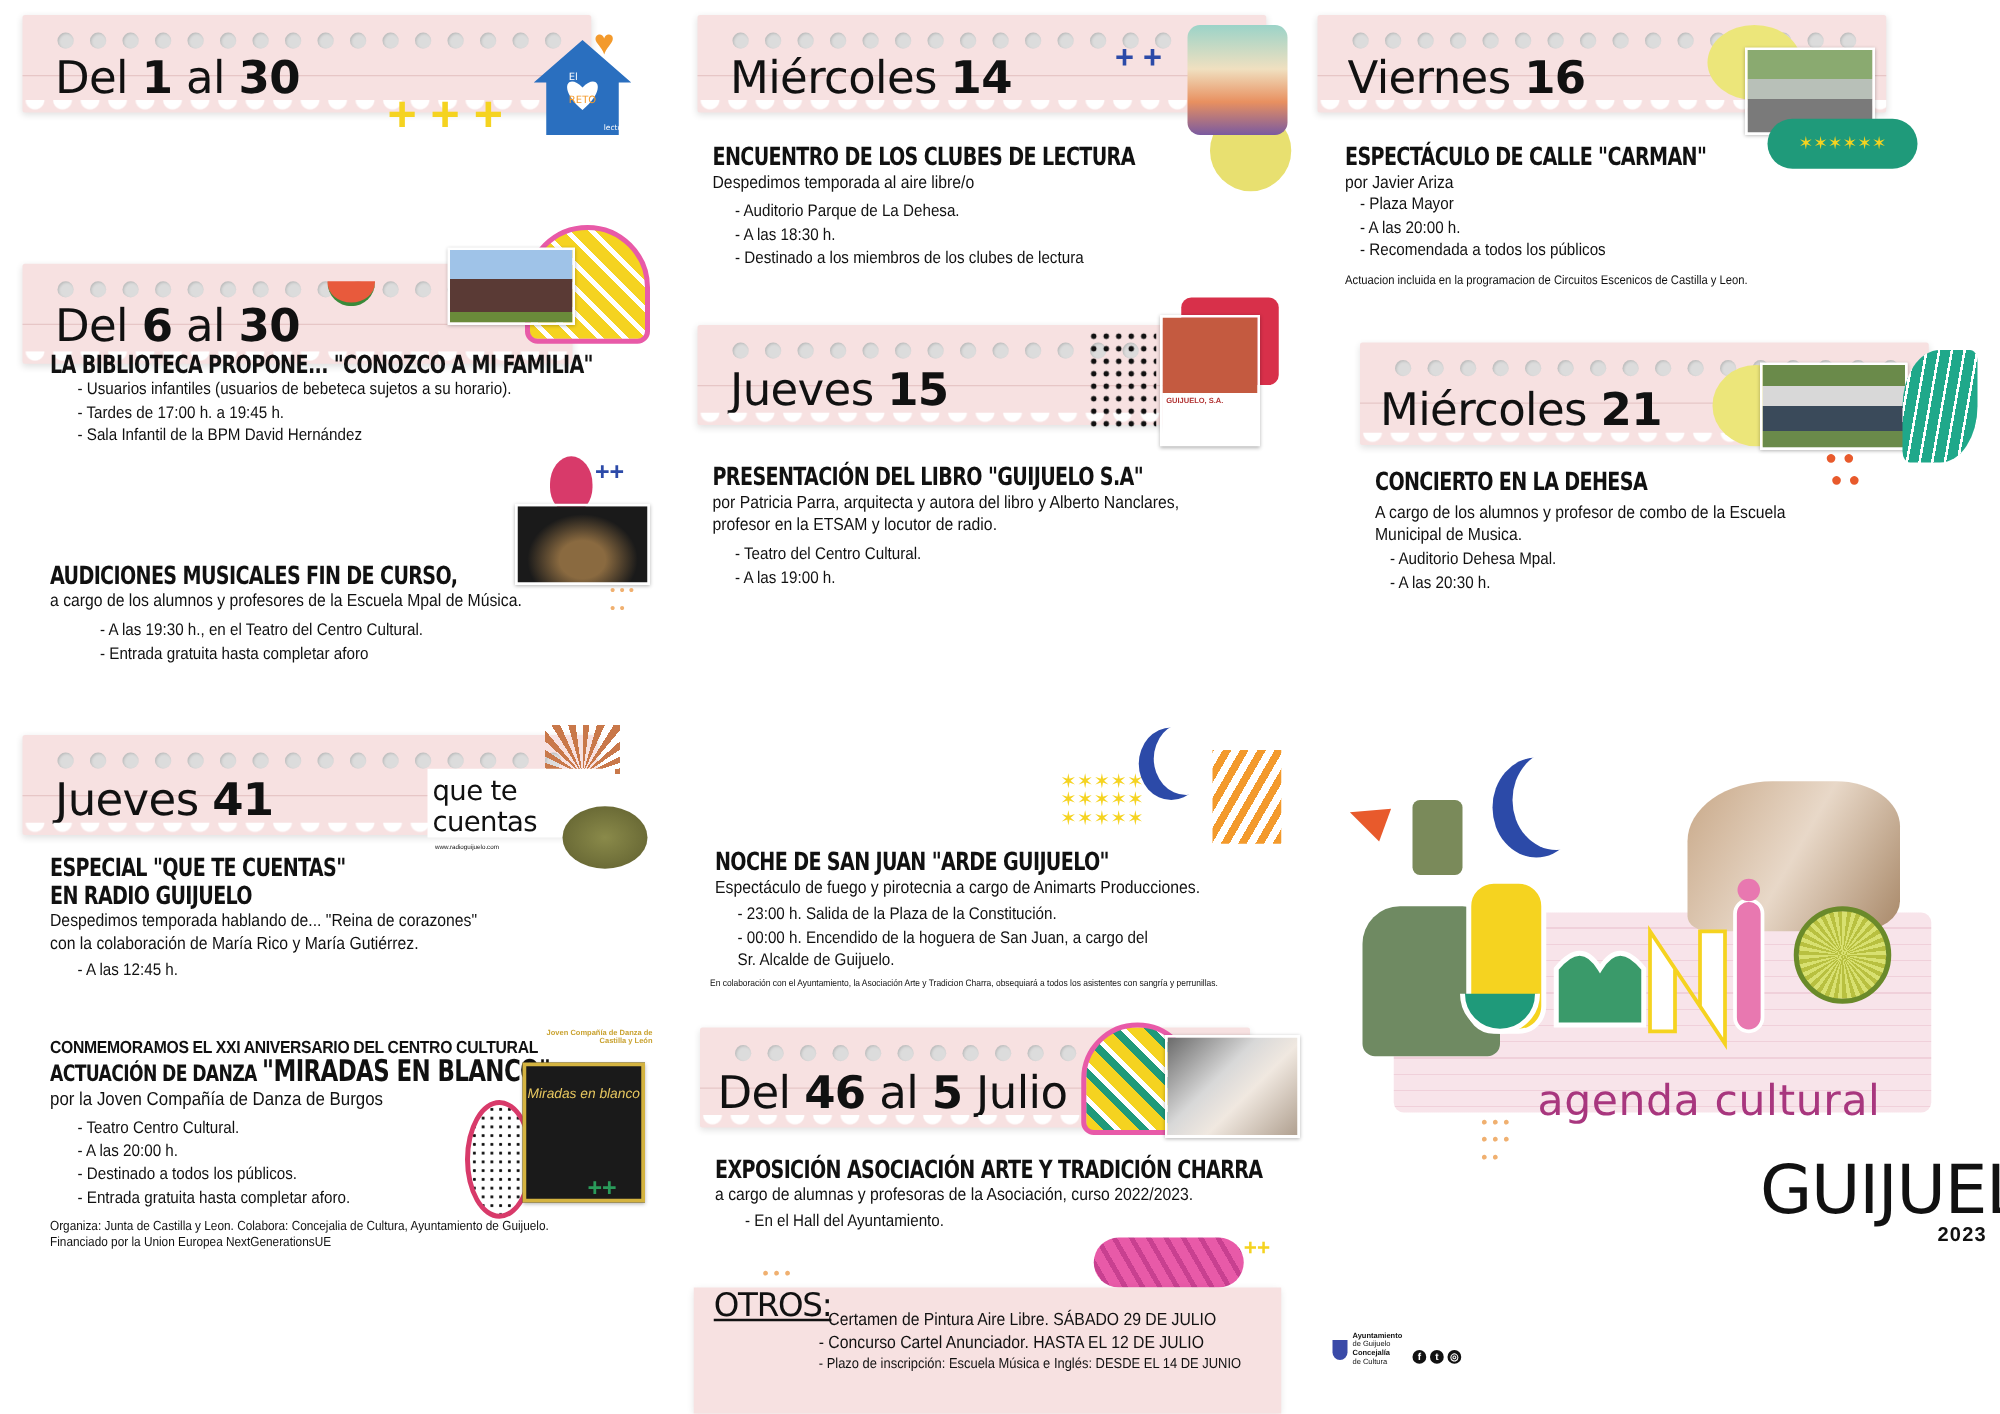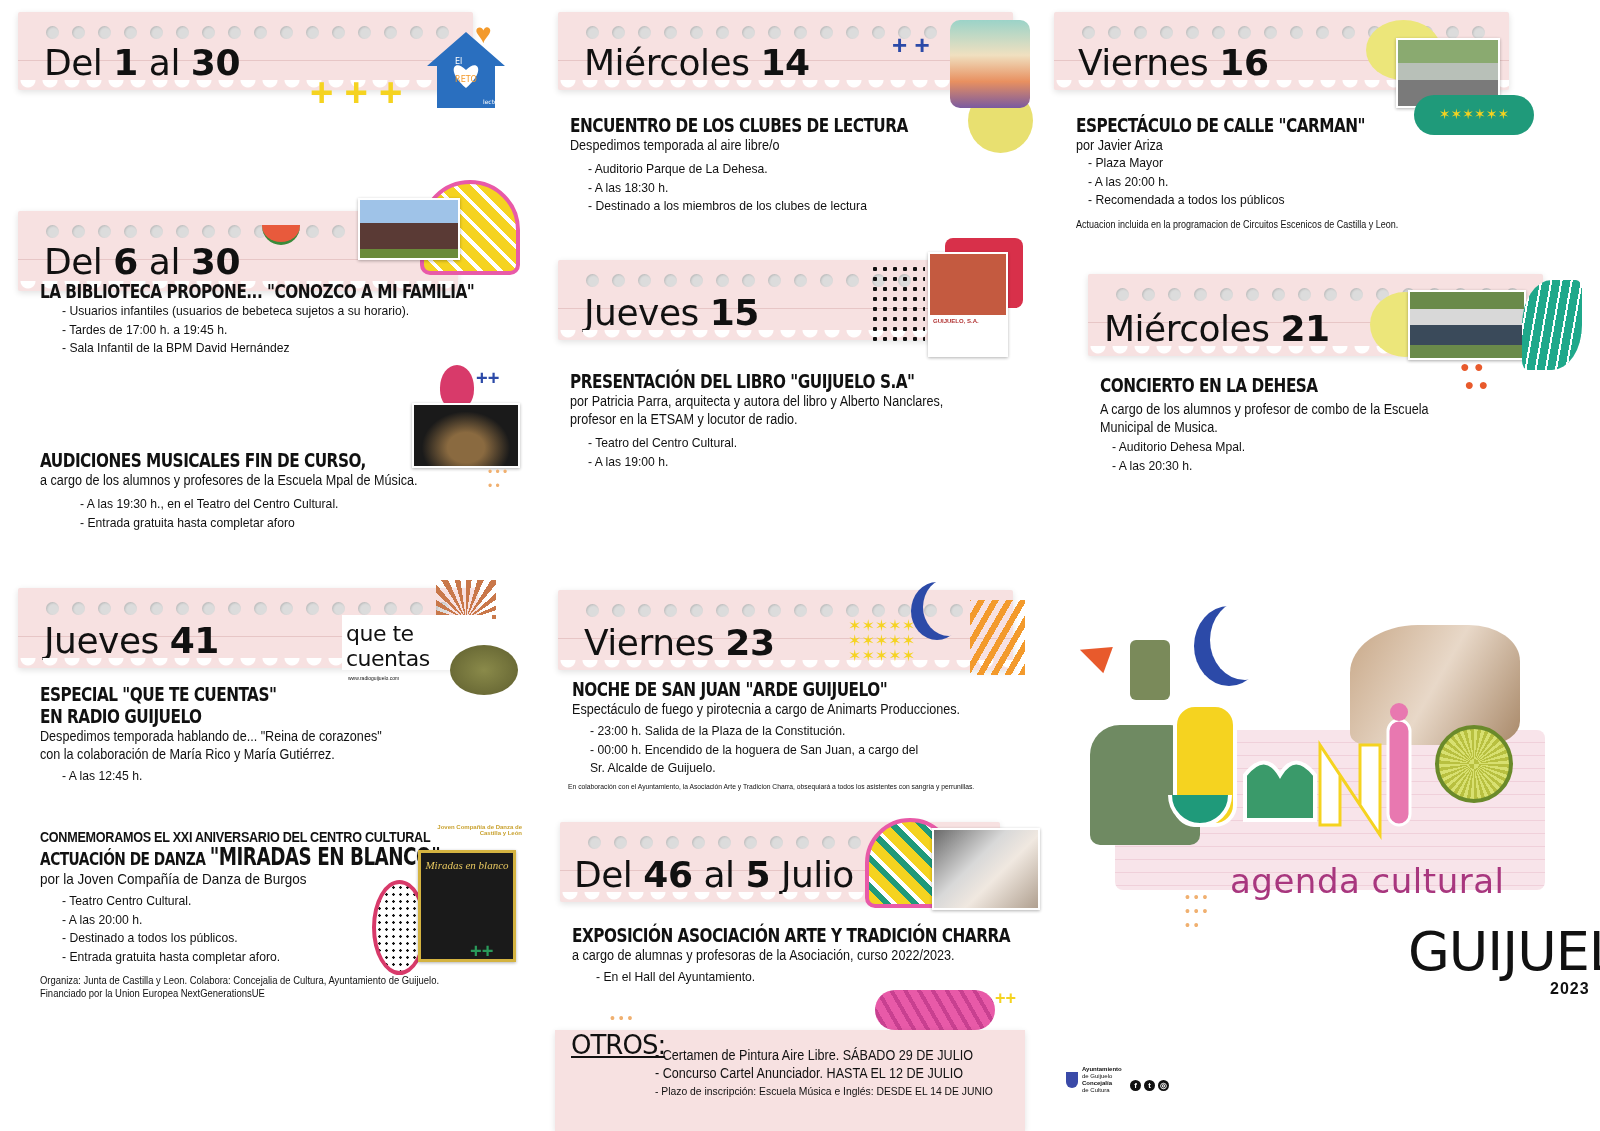--- a/index.html
+++ b/index.html
@@ -189,21 +189,21 @@
       <li>- Teatro Centro Cultural.</li>
       <li>- A las 20:00 h.</li>
       <li>- Destinado a todos los públicos.</li>
       <li>- Entrada gratuita hasta completar aforo.</li>
     </ul>
     <div class="ev-note" style="margin-top:8px;">Organiza: Junta de Castilla y Leon. Colabora: Concejalia de Cultura, Ayuntamiento de Guijuelo.</div>
     <div class="ev-note">Financiado por la Union Europea NextGenerationsUE</div>
   </div>
   <div class="deco" style="left:372px;top:60px;width:55px;height:95px;border-radius:50%;border:4px solid #d83a6a;background:radial-gradient(circle,#111 1px,transparent 1.5px) 0 0/7px 7px,#fff;"></div>
   <div class="photo" style="left:418px;top:30px;width:98px;height:112px;background:#1a1a1a;border:3px solid #d4b340;">
-    <div style="color:#e8c860;font-size:11px;font-style:italic;text-align:center;padding-top:6px;font-family:Liberation Serif, serif;">Miradas en blanco</div>
+    <div style="color:#e8c860;font-size:11px;font-style:italic;text-align:center;padding-top:16px;font-family:Liberation Sans, sans-serif;">Miradas en blanco</div>
   </div>
   <div class="deco" style="left:432px;top:4px;width:90px;font-size:6px;color:#c9a230;font-weight:bold;text-align:right;">Joven Compañía de Danza de Castilla y León</div>
   <div class="deco" style="left:470px;top:120px;color:#2a9a5a;font-size:20px;font-weight:bold;">++</div>
 </section>
 
 <section class="panel" style="left:540px;top:0;width:520px;height:240px;">
   <div class="banner" style="left:18px;top:12px;width:455px;height:78px;">
     <div class="holes">
       <div class="hole"></div>
         <div class="hole"></div>
@@ -269,42 +269,20 @@
     <div class="ev-sub">por Patricia Parra, arquitecta y autora del libro y  Alberto Nanclares,</div>
     <div class="ev-sub">profesor en la ETSAM y locutor de radio.</div>
     <ul class="ev-list" style="margin-left:18px;margin-top:6px;">
       <li>- Teatro del Centro Cultural.</li>
       <li>- A las 19:00 h.</li>
     </ul>
   </div>
 </section>
 
 <section class="panel" style="left:540px;top:570px;width:520px;height:240px;">
-  <div class="banner" style="left:18px;top:20px;width:455px;height:80px;">
-    <div class="holes">
-      <div class="hole"></div>
-        <div class="hole"></div>
-        <div class="hole"></div>
-        <div class="hole"></div>
-        <div class="hole"></div>
-        <div class="hole"></div>
-        <div class="hole"></div>
-        <div class="hole"></div>
-        <div class="hole"></div>
-        <div class="hole"></div>
-        <div class="hole"></div>
-        <div class="hole"></div>
-        <div class="hole"></div>
-        <div class="hole"></div>
-        <div class="hole"></div>
-    </div>
-    <div class="date-title" style="top:32px;">
-      <span>Viernes </span><b>23</b>
-    </div>
-  </div>
   <div class="deco" style="left:308px;top:48px;color:#f5d320;font-size:16px;line-height:15px;">✶✶✶✶✶<br>✶✶✶✶✶<br>✶✶✶✶✶</div>
   <div class="deco" style="left:383px;top:8px;width:52px;height:58px;border-radius:50%;box-shadow:-12px 4px 0 0 #2c4aa8;"></div>
   <div class="deco" style="left:430px;top:30px;width:55px;height:75px;background:repeating-linear-gradient(-60deg,#f39a2c 0 6px,transparent 6px 12px);"></div>
   <div style="position:absolute;left:32px;top:108px;">
     <div class="ev-title">NOCHE DE SAN JUAN "ARDE GUIJUELO"</div>
     <div class="ev-sub">Espectáculo de fuego y pirotecnia a cargo de Animarts Producciones.</div>
     <ul class="ev-list" style="margin-left:18px;margin-top:4px;">
       <li>- 23:00 h. Salida de la Plaza de la Constitución.</li>
       <li>- 00:00 h. Encendido de la hoguera de San Juan, a cargo del</li>
       <li>Sr. Alcalde de Guijuelo.</li>

